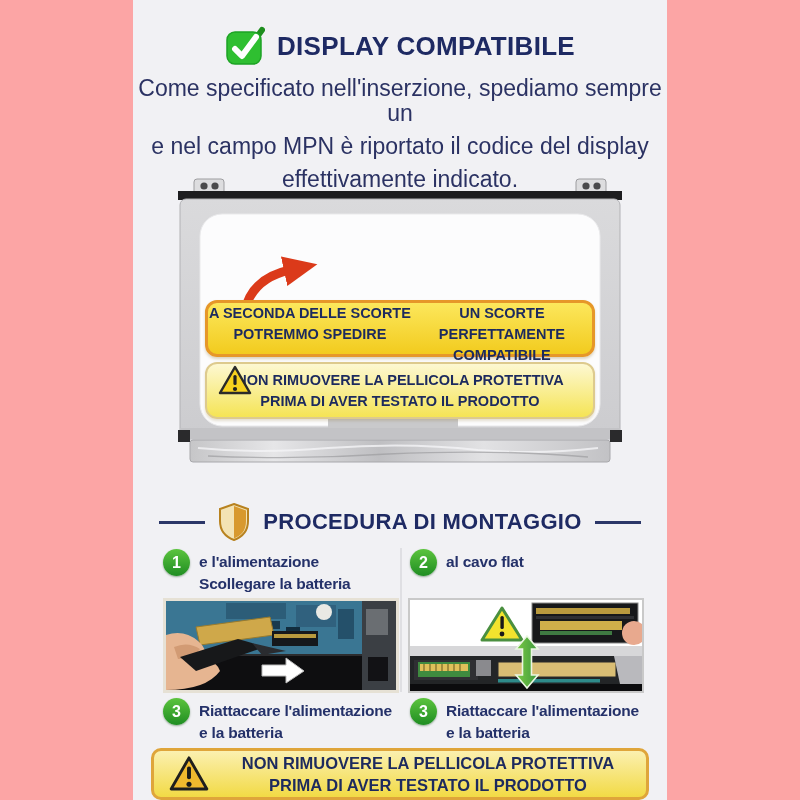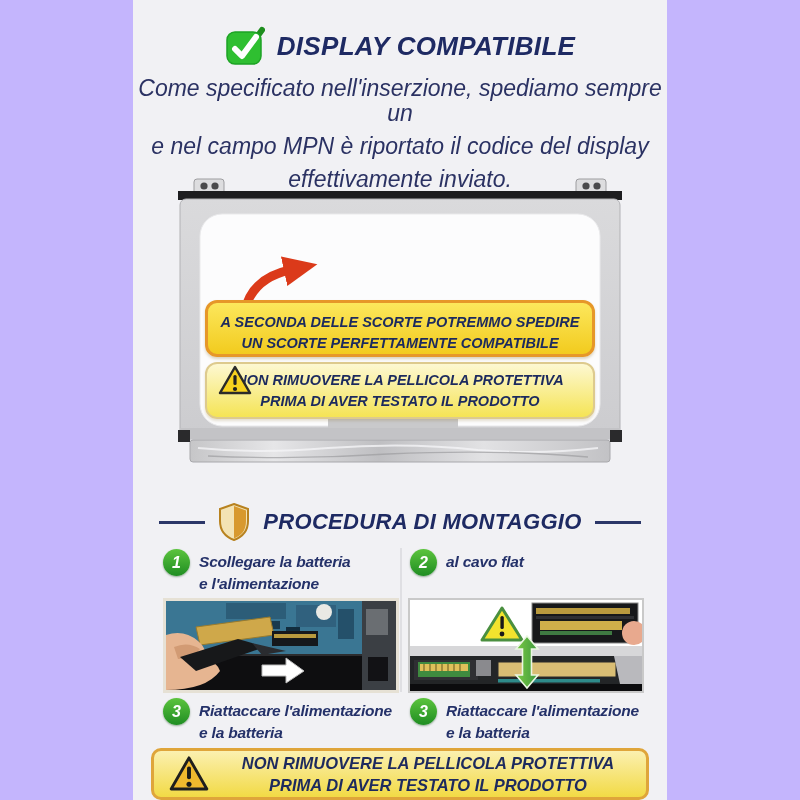--- a/index.html
+++ b/index.html
@@ -1,36 +1,36 @@
 <!DOCTYPE html>
 <html><head>
 <meta charset="utf-8">
 <style>
   html,body{margin:0;padding:0;background:#ffffff;}
-  .canvas{position:relative;width:800px;height:800px;overflow:hidden;background:#c4b5fd;
-          font-family:"Liberation Sans",sans-serif;font-style:italic;}
+  .canvas{position:relative;width:800px;height:800px;overflow:hidden;background:#fca5a5;
+          font-family:"Liberation Sans",sans-serif;}
   .strip{position:absolute;left:133px;top:0;width:534px;height:800px;background:#f1f1f4;}
 
   
   .hdr{position:absolute;left:133px;top:26px;width:534px;display:flex;align-items:center;justify-content:center;gap:12px;}
   .hdr h1{margin:0;font-size:26px;font-weight:bold;color:#1e2a63;letter-spacing:.3px;}
 
   
   .intro{position:absolute;left:133px;top:76px;width:534px;text-align:center;
          font-size:23px;line-height:25px;color:#2b3263;}
   .intro div{margin:0 0 8px 0;}
 
   
   .panelwrap{position:absolute;left:178px;top:178px;width:444px;height:292px;}
   .panelwrap svg{position:absolute;left:0;top:0;}
   .lbl{position:absolute;border-radius:12px;box-sizing:border-box;text-align:center;
        font-weight:bold;color:#1c2a5e;}
   .lbl1{left:27px;top:122px;width:390px;height:57px;border:3px solid #e69729;
         background:linear-gradient(#fce75c,#f2cb1e);font-size:14.5px;line-height:21px;
-        display:flex;flex-direction:column;justify-content:flex-end;box-shadow:0 2px 3px rgba(120,90,0,.25);}
+        display:flex;justify-content:space-between;box-shadow:0 2px 3px rgba(120,90,0,.25);}
   .lbl2{left:27px;top:184px;width:390px;height:57px;border:2px solid #ddca8e;
         background:linear-gradient(#fdf8d2,#f5e455);font-size:14.5px;line-height:21px;
         display:flex;align-items:center;box-shadow:0 2px 3px rgba(120,90,0,.18);}
   .lbl2 .txt{flex:1;display:flex;flex-direction:column;justify-content:center;}
   .lbl2 .wicon{margin-left:10px;}
 
   
   .proc{position:absolute;left:133px;top:503px;width:534px;display:flex;align-items:center;justify-content:center;gap:13px;}
   .proc .rule{width:46px;height:3px;background:#2b3768;}
   .proc h2{margin:0;font-size:22px;font-weight:bold;color:#1e2a63;letter-spacing:.3px;}
@@ -66,21 +66,21 @@
       <path d="M29,15 L37,4" stroke="#1e8e1e" stroke-width="6" stroke-linecap="round" fill="none"></path>
       <rect x="2" y="6" width="34" height="32" rx="8" fill="#2fbf31" stroke="#1da324" stroke-width="1.5"></rect>
       <path d="M10,23 L17,30 L31,11" stroke="#ffffff" stroke-width="6" stroke-linecap="round" stroke-linejoin="round" fill="none"></path>
     </svg>
     <h1>DISPLAY COMPATIBILE</h1>
   </div>
 
   <div class="intro">
     <div>Come specificato nell'inserzione, spediamo sempre un</div>
     <div>e nel campo MPN è riportato il codice del display</div>
-    <div>effettivamente inviato.</div>
+    <div>effettivamente indicato.</div>
   </div>
 
   <div class="panelwrap">
     <svg width="444" height="292" viewBox="0 0 444 292">
       <defs>
         <linearGradient id="silver" x1="0" y1="0" x2="0" y2="1">
           <stop offset="0" stop-color="#dadadc"></stop>
             <stop offset="1" stop-color="#cccccf"></stop>
         </linearGradient>
         <linearGradient id="foil" x1="0" y1="0" x2="1" y2="0">
@@ -150,22 +150,22 @@
     </svg>
     <h2>PROCEDURA DI MONTAGGIO</h2>
     <span class="rule"></span>
   </div>
 
   <div class="divider"></div>
 
   <div class="steprow" style="left:163px;top:549px;width:235px;">
     <div class="numball">1</div>
     <div class="steptxt">
+      <div>e l'alimentazione</div>
       <div>Scollegare la batteria</div>
-      <div>e l'alimentazione</div>
     </div>
   </div>
 
   <div class="steprow" style="left:410px;top:549px;width:235px;">
     <div class="numball">2</div>
     <div class="steptxt">
       <div>al cavo flat</div>
     </div>
   </div>
 

